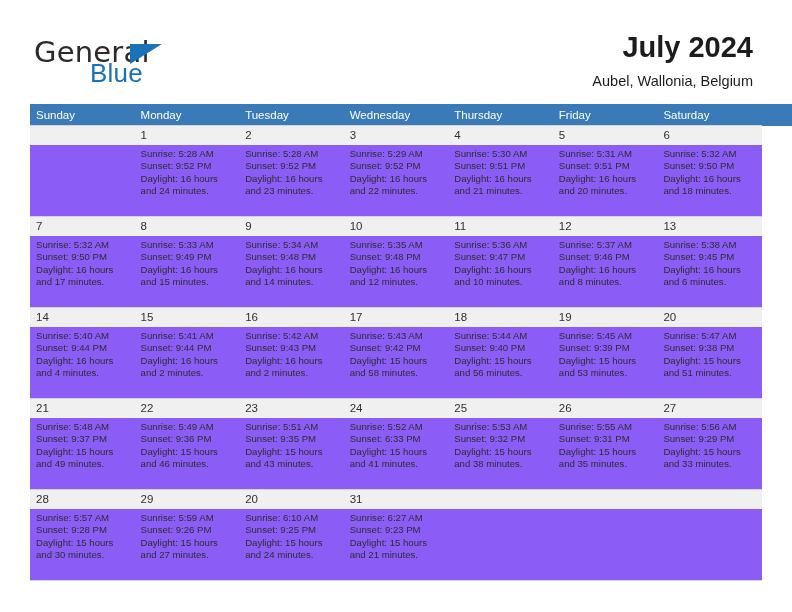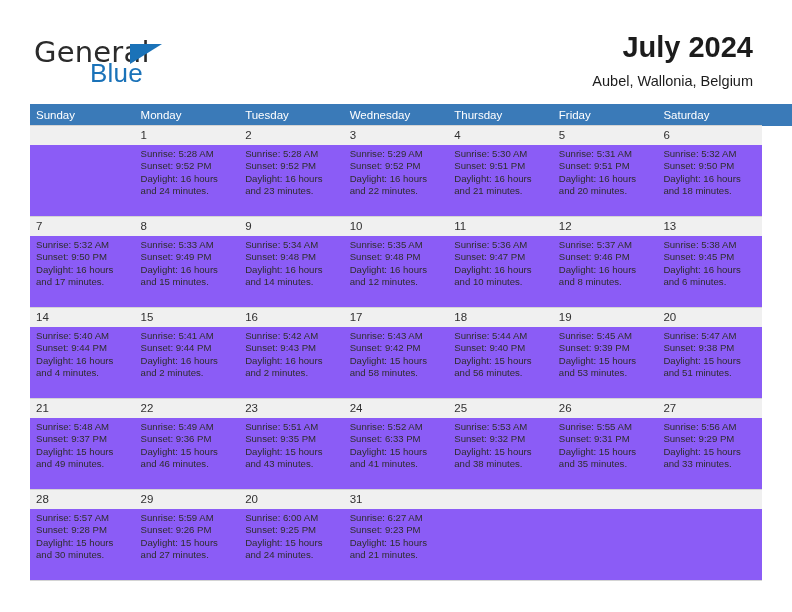--- a/index.html
+++ b/index.html
@@ -415,21 +415,21 @@
           <div>Daylight: 15 hours</div>
           <div>and 30 minutes.</div>
         </div>
         <div class="info">
           <div>Sunrise: 5:59 AM</div>
           <div>Sunset: 9:26 PM</div>
           <div>Daylight: 15 hours</div>
           <div>and 27 minutes.</div>
         </div>
         <div class="info">
-          <div>Sunrise: 6:00 AM</div>
+          <div>Sunrise: 6:10 AM</div>
           <div>Sunset: 9:25 PM</div>
           <div>Daylight: 15 hours</div>
           <div>and 24 minutes.</div>
         </div>
         <div class="info">
           <div>Sunrise: 6:27 AM</div>
           <div>Sunset: 9:23 PM</div>
           <div>Daylight: 15 hours</div>
           <div>and 21 minutes.</div>
         </div>

